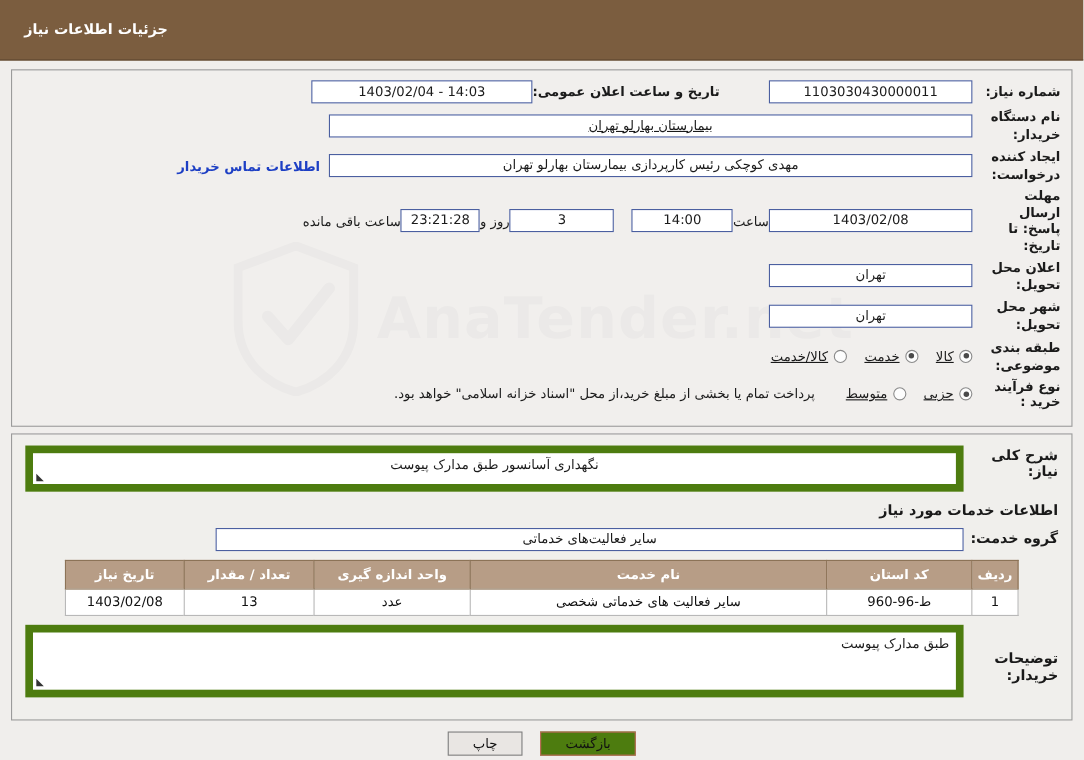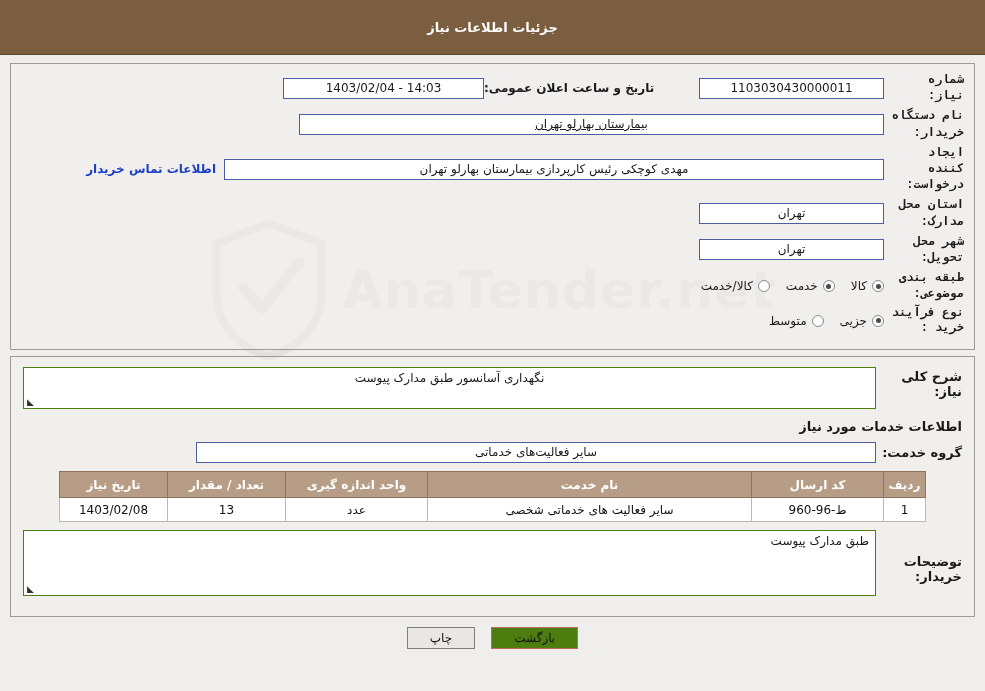--- a/index.html
+++ b/index.html
@@ -37,21 +37,21 @@
     direction: ltr;
   }
 
   
   .topbar {
     height: 55px;
     background: #7b5d3f;
     border-bottom: 1px solid #5d462f;
     display: flex;
     align-items: center;
-    justify-content: center;
+    justify-content: flex-end;
     padding: 0 22px;
     position: relative;
     z-index: 3;
   }
   .topbar .title {
     color: #ffffff;
     font-size: 13px;
     font-weight: bold;
   }
 
@@ -76,21 +76,20 @@
     min-height: 22px;
   }
   .lbl {
     font-size: 12px;
     font-weight: bold;
     color: #1b1b1b;
     text-align: left;
     padding-left: 6px;
     flex: 0 0 auto;
     line-height: 1.35;
-    font-family: Liberation Mono, monospace;
   }
 
   .fld {
     border: 1px solid #4b5fa0;
     background: #ffffff;
     height: 21px;
     line-height: 19px;
     padding: 0 6px;
     font-size: 12px;
     color: #1a1a1a;
@@ -112,21 +111,21 @@
   .link {
     color: #1d3fc4;
     font-size: 12px;
     font-weight: bold;
     white-space: nowrap;
     padding: 0 8px;
     cursor: pointer;
   }
 
   
-  .radio-wrap { display: flex; align-items: center; gap: 5px; margin-left: 16px; }
+  .radio-wrap { display: flex; align-items: center; gap: 5px; margin-left: 16px; text-decoration: underline; }
   .radio {
     width: 12px; height: 12px;
     border-radius: 50%;
     border: 1px solid #8a8a8a;
     background: #fdfdfd;
     display: inline-block;
     position: relative;
   }
   .radio.on::after {
     content: "";
@@ -148,21 +147,21 @@
   .bigrow { display: flex; align-items: flex-start; margin-bottom: 8px; }
   .bigrow .lbl2 {
     font-size: 13px;
     font-weight: bold;
     width: 86px;
     flex: 0 0 86px;
     padding-top: 2px;
     text-align: right;
   }
   .textarea-box {
-    border: 1px solid #4d7c0f;
+    border: 7px solid #4d7c0f;
     background: #ffffff;
     flex: 1;
     height: 42px;
     position: relative;
     padding: 3px 6px;
     font-size: 12px;
     text-align: center;
     overflow: hidden;
   }
   .textarea-box.tall { height: 66px; }
@@ -267,27 +266,38 @@
       <div class="fld ta-center" style="width:201px;">14:03 - 1403/02/04</div>
     </div>
 
     <div class="row">
       <div class="lbl" style="width:80px;text-align:right;">نام دستگاه خریدار:</div>
       <div class="fld ta-center" style="width:585px;text-decoration:underline;">بیمارستان بهارلو تهران</div>
     </div>
 
     <div class="row">
       <div class="lbl" style="width:80px;text-align:right;">ایجاد کننده درخواست:</div>
-      <div class="fld ta-center" style="width:660px;">مهدی کوچکی  رئیس کارپردازی بیمارستان بهارلو تهران</div>
+      <div class="fld ta-center" style="width:585px;">مهدی کوچکی  رئیس کارپردازی بیمارستان بهارلو تهران</div>
       <div class="link">اطلاعات تماس خریدار</div>
     </div>
 
-
-    <div class="row">
-      <div class="lbl" style="width:80px;text-align:right;">استان محل مدارک:</div>
+    <div class="row">
+      <div class="lbl" style="width:80px;text-align:right;line-height:1.25;">مهلت ارسال پاسخ: تا تاریخ:</div>
+      <div class="fld ta-center" style="width:185px;">1403/02/08</div>
+      <div class="inline-lbl normal">ساعت</div>
+      <div class="fld ta-center" style="width:92px;">14:00</div>
+      <div style="width:16px;"></div>
+      <div class="fld ta-center" style="width:95px;">3</div>
+      <div class="inline-lbl normal">روز و</div>
+      <div class="fld ta-center" style="width:72px;">23:21:28</div>
+      <div class="inline-lbl normal">ساعت باقی مانده</div>
+    </div>
+
+    <div class="row">
+      <div class="lbl" style="width:80px;text-align:right;">اعلان محل تحویل:</div>
       <div class="fld ta-center" style="width:185px;">تهران</div>
     </div>
 
     <div class="row">
       <div class="lbl" style="width:80px;text-align:right;">شهر محل تحویل:</div>
       <div class="fld ta-center" style="width:185px;">تهران</div>
     </div>
 
     <div class="row">
       <div class="lbl" style="width:80px;text-align:right;">طبقه بندی موضوعی:</div>
@@ -308,20 +318,21 @@
     <div class="row">
       <div class="lbl" style="width:80px;text-align:right;line-height:1.2;">نوع فرآیند خرید :</div>
       <div class="radio-wrap">
         <span class="radio on"></span>
         <span class="radio-txt">جزیی</span>
       </div>
       <div class="radio-wrap">
         <span class="radio"></span>
         <span class="radio-txt">متوسط</span>
       </div>
+      <div class="inline-lbl normal" style="margin-right:12px;">پرداخت تمام یا بخشی از مبلغ خرید،از محل "اسناد خزانه اسلامی" خواهد بود.</div>
     </div>
   </div>
 
   <div class="sec2">
 
     <div class="bigrow">
       <div class="lbl2">شرح کلی نیاز:</div>
       <div class="textarea-box">
         <div class="ta-content" style="text-align:center;">نگهداری آسانسور طبق مدارک پیوست</div>
         <span class="resize">◣</span>
@@ -333,21 +344,21 @@
     <div class="grouprow">
       <div class="lbl3">گروه خدمت:</div>
       <div class="fld ta-center" style="width:680px;margin-left:46px;">سایر فعالیت‌های خدماتی</div>
     </div>
 
     <div style="padding:0 36px 0 36px;">
       <table class="items">
         <thead>
           <tr>
             <th style="width:42px;">ردیف</th>
-            <th style="width:132px;">کد ارسال</th>
+            <th style="width:132px;">کد استان</th>
             <th>نام خدمت</th>
             <th style="width:142px;">واحد اندازه گیری</th>
             <th style="width:118px;">تعداد / مقدار</th>
             <th style="width:108px;">تاریخ نیاز</th>
           </tr>
         </thead>
         <tbody>
           <tr>
             <td>1</td>
             <td>ط-96-960</td>

